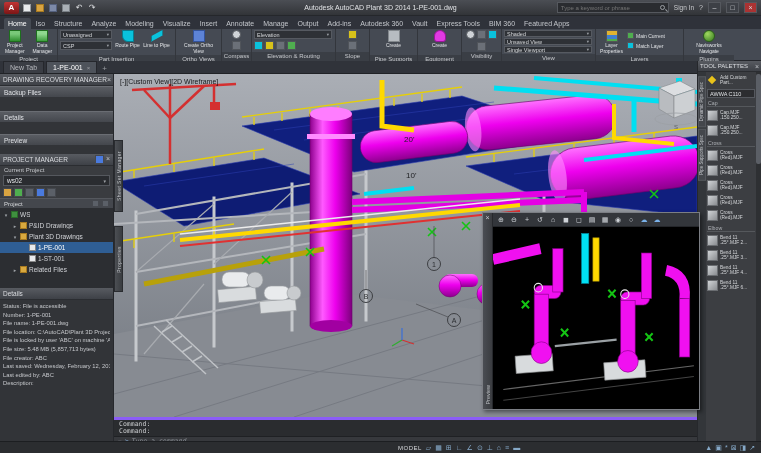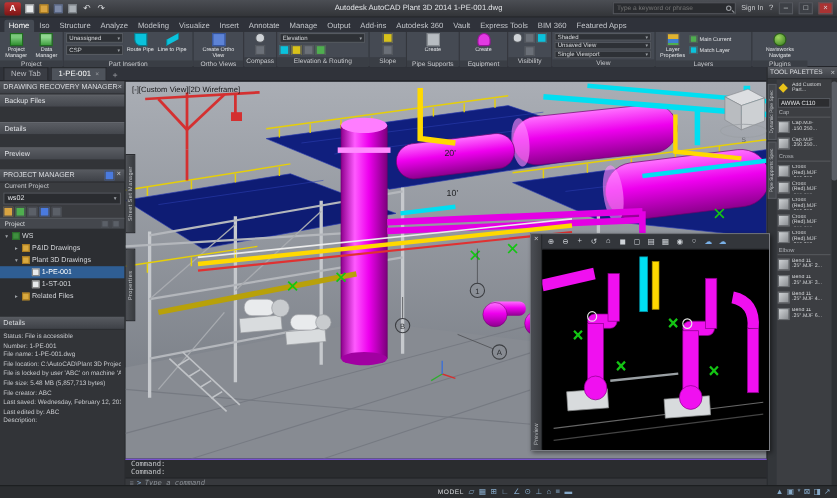--- a/index.html
+++ b/index.html
@@ -132,21 +132,21 @@
   .thumb.star{background:#3c3e42;border:none;position:relative;}
   .thumb.star::after{content:"";position:absolute;left:2px;top:2px;width:6px;height:6px;background:#e8c21a;transform:rotate(45deg);}
   .rp-lbl{font-size:4.8px;line-height:5.4px;color:#d6d8db;height:11px;overflow:hidden;}
   .rp-spec{height:9px;background:#2c2d30;color:#dfe1e4;font-size:5.5px;display:flex;align-items:center;padding:0 2px;border:1px solid #55585e;margin:1px 0;}
   .rp-group{font-size:5.2px;color:#aeb1b6;border-bottom:1px solid #55585c;margin:2px 0 1px;padding-left:1px;}
   #rp-scroll{width:5px;background:#2e3033;position:relative;}
   #rp-thumb{position:absolute;left:0;top:2px;width:5px;height:90px;background:#5b5f66;border-radius:2px;}
 
   
   #cmd{position:absolute;left:114px;top:417px;width:583px;height:24px;background:#2a2c2f;
-    border-top:1px solid #8b5cf6;display:flex;flex-direction:column;font-family:"DejaVu Sans Mono",monospace;}
+    border-top:3px solid #8b5cf6;display:flex;flex-direction:column;font-family:"DejaVu Sans Mono",monospace;}
   #cmd-hist{flex:1;padding:1px 5px;color:#c8cacd;font-size:6.5px;line-height:7.2px;}
   #cmd-input-row{height:10px;background:#37393d;display:flex;align-items:center;gap:3px;padding:0 4px;border-top:1px solid #1f2124;}
   .cmd-grip{font-size:6px;color:#7a7e84;}
   .cmd-prompt{font-size:6.5px;color:#8fb6e0;}
   #cmd-input{flex:1;background:transparent;border:none;outline:none;color:#c8cacd;font-size:6.5px;font-family:inherit;}
   #cmd-input::placeholder{color:#8a8f95;font-style:italic;}
 
   
   #statusbar{position:absolute;left:0;top:441px;width:761px;height:12px;background:#2b2d30;
     display:flex;align-items:center;gap:4px;padding:0 6px;border-top:1px solid #1c1e21;}

